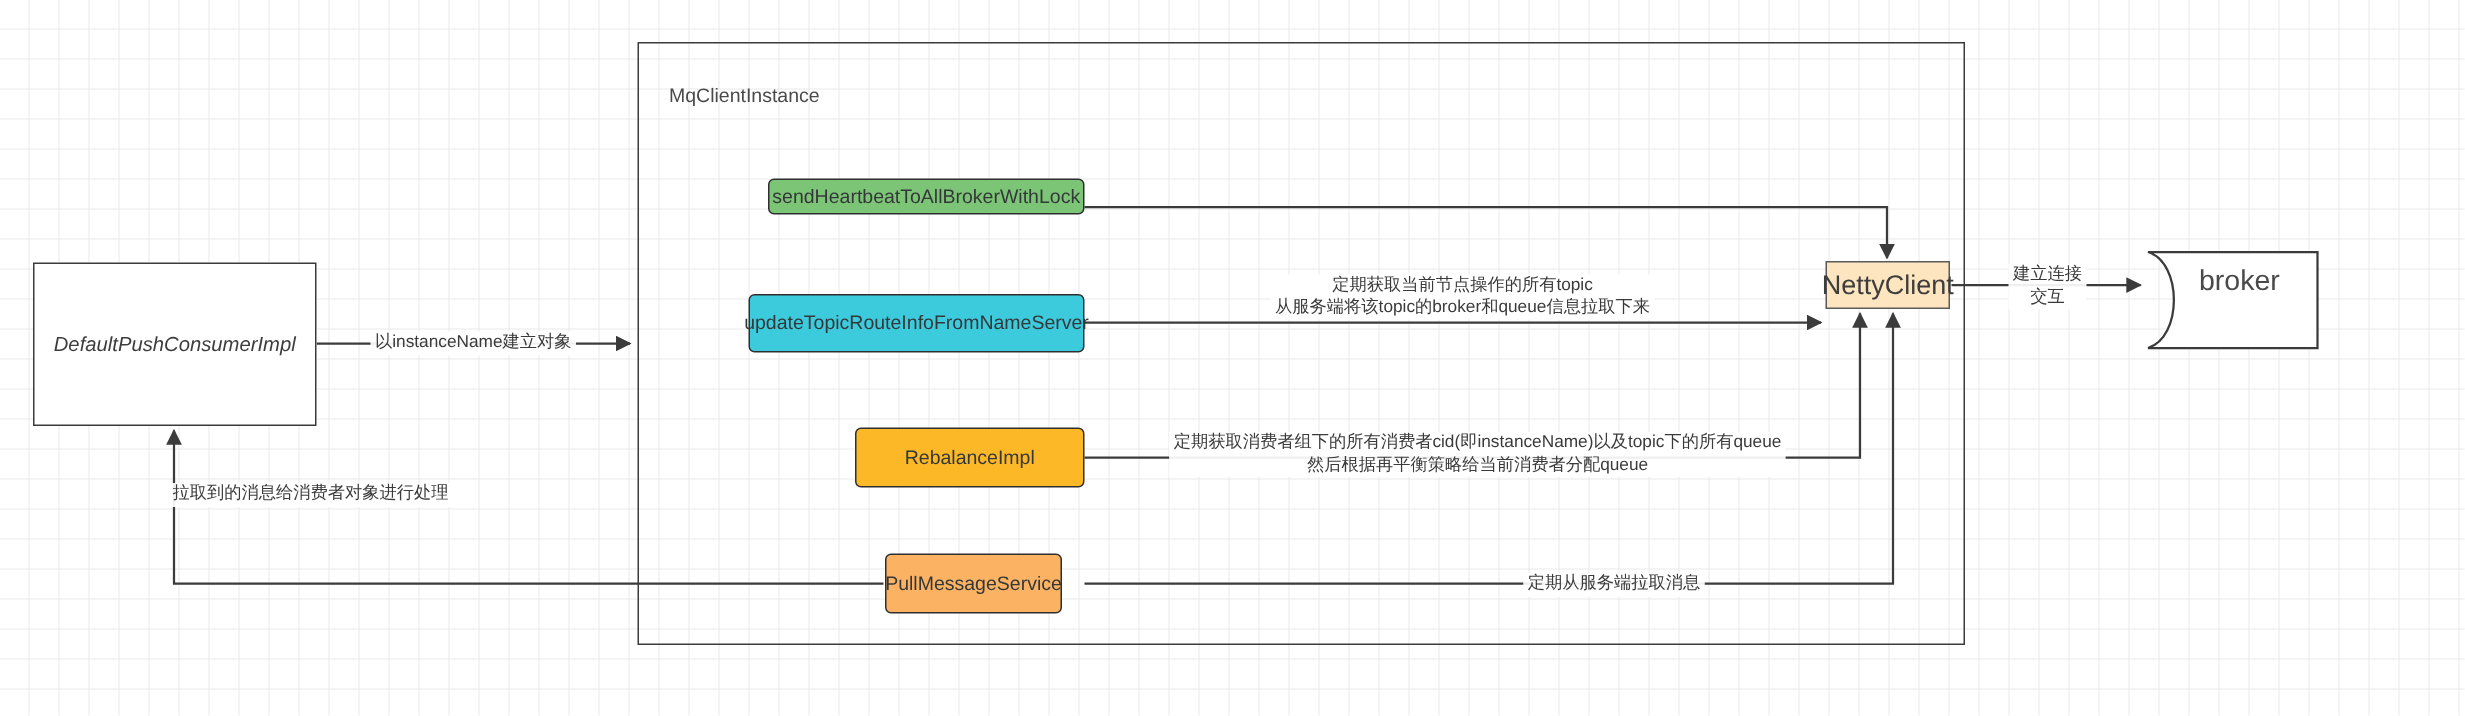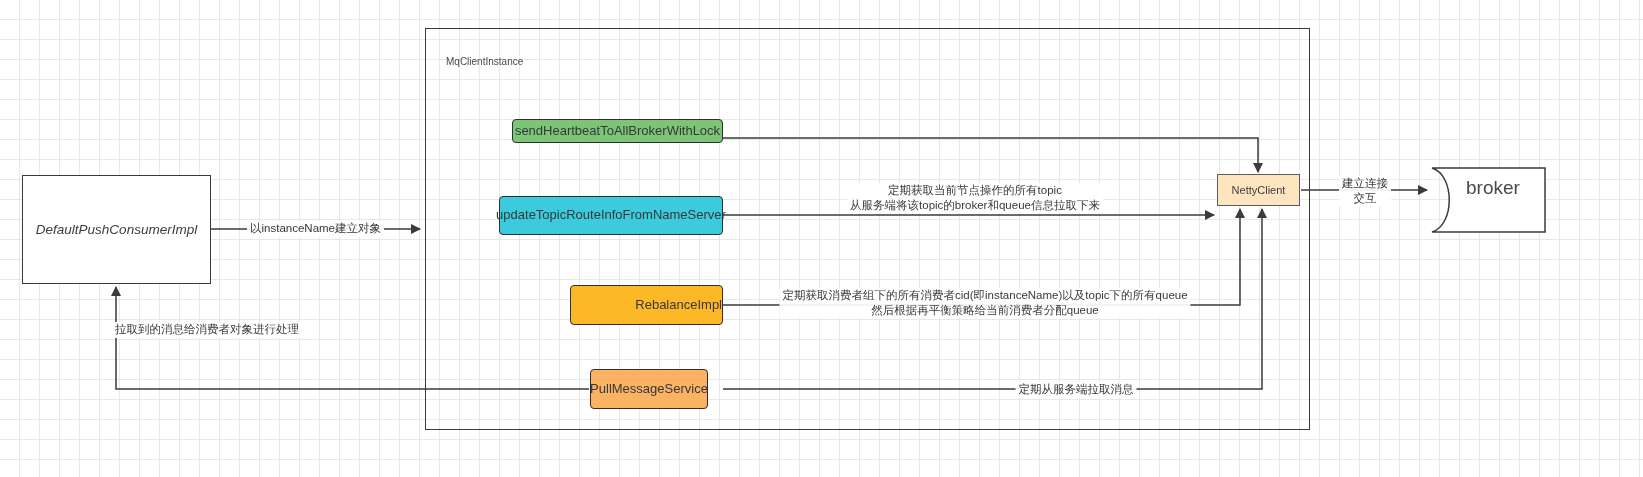--- a/index.html
+++ b/index.html
@@ -26,33 +26,33 @@
   .plain-box{
     background:#ffffff;border:1.6px solid #3b3b3b;
     color:#3d3d3d;font-size:13.5px;
   }
   .group-box{
     background:transparent;border:1.6px solid #3b3b3b;
     display:block;
   }
   .group-title{
     position:absolute;left:20px;top:27px;
-    color:#4a4a4a;font-size:10px;
+    color:#4a4a4a;font-size:13px;
   }
   .proc{
     border:1.6px solid #2f2f2f;border-radius:4px;
     font-size:13px;color:#35383a;
   }
   .proc.green{background:#7cc576;}
   .proc.cyan{background:#3ccbdd;}
   .proc.amber{background:#fcb827;}
   .proc.peach{background:#fbb263;}
   .netty{
     background:#fde5bf;border:1.5px solid #5b5b5b;
-    font-size:11px;color:#3d3d3d;
+    font-size:18px;color:#3d3d3d;
   }
 
   .edge-label{
     position:absolute;color:#3a3a3a;font-size:11.5px;
     line-height:1.35;text-align:center;white-space:nowrap;
     background:rgba(255,255,255,0.92);padding:0 3px;
   }
   .edge-label.two-line{line-height:1.3;}
   .broker-label{
     position:absolute;color:#4a4a4a;font-size:19px;
@@ -100,21 +100,21 @@
   </div>
 
   <div class="node proc green" style="left:512px;top:119px;width:211px;height:24px;">
     <span>sendHeartbeatToAllBrokerWithLock</span>
   </div>
 
   <div class="node proc cyan" style="left:499px;top:196px;width:224px;height:39px;">
     <span>updateTopicRouteInfoFromNameServer</span>
   </div>
 
-  <div class="node proc amber" style="left:570px;top:285px;width:153px;height:40px;justify-content:flex-end;">
+  <div class="node proc amber" style="left:570px;top:285px;width:153px;height:40px;">
     <span>RebalanceImpl</span>
   </div>
 
   <div class="node proc peach" style="left:590px;top:369px;width:118px;height:40px;">
     <span>PullMessageService</span>
   </div>
 
   <div class="node netty" style="left:1217px;top:174px;width:83px;height:32px;">
     <span>NettyClient</span>
   </div>

